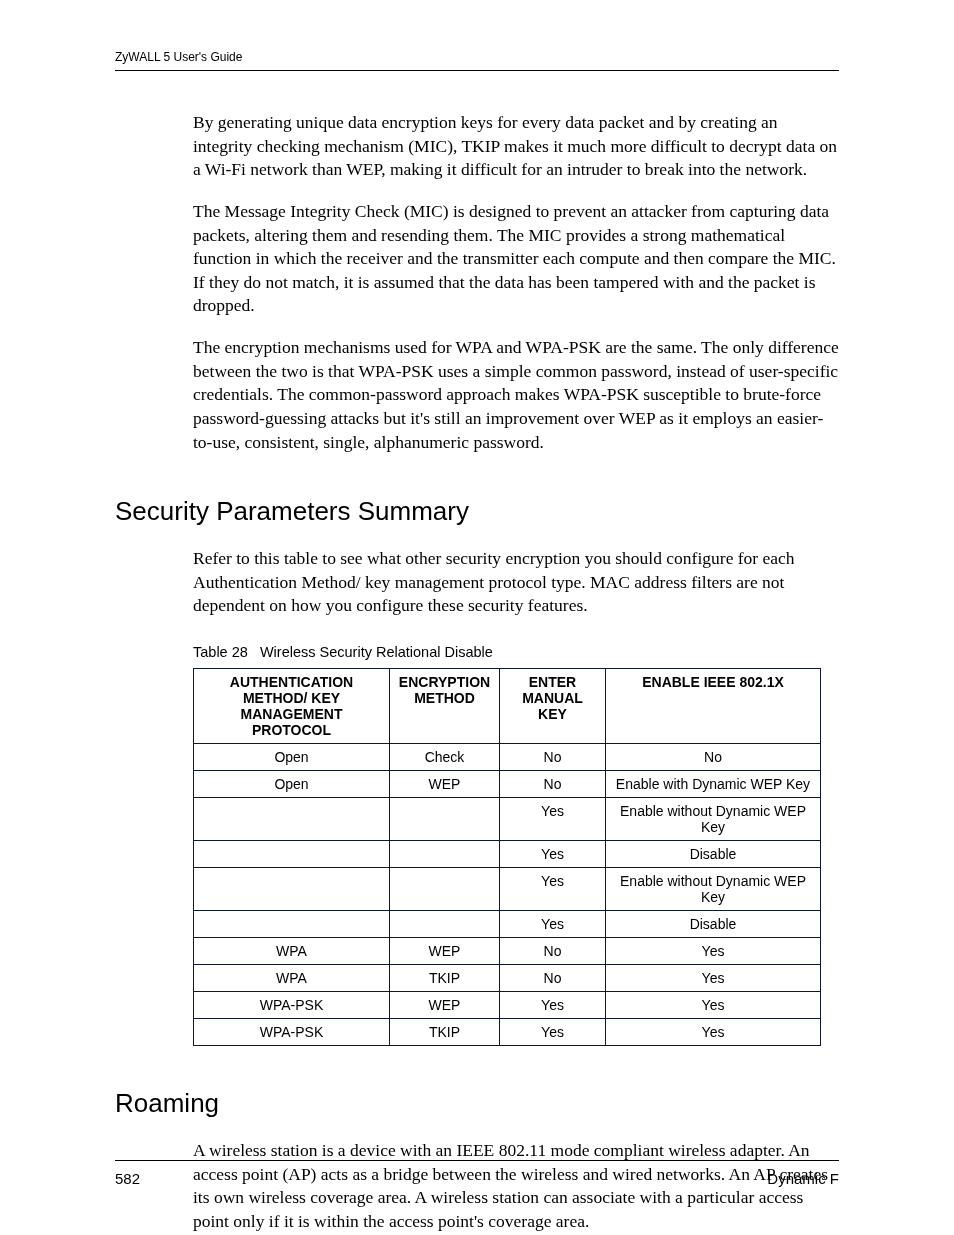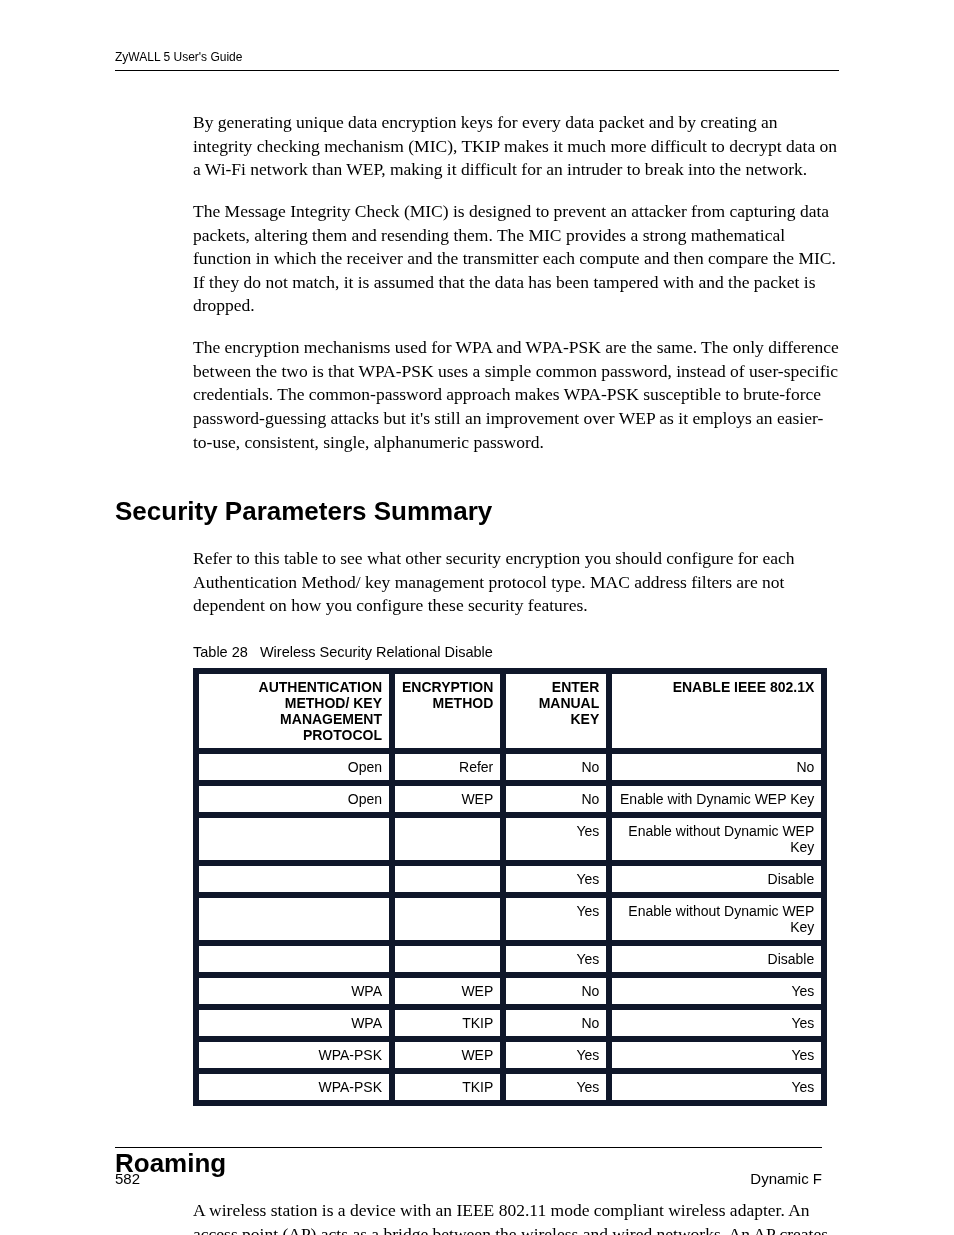--- a/index.html
+++ b/index.html
@@ -24,69 +24,69 @@
     margin-bottom: 40px;
   }
   .body-text {
     margin-left: 78px;
     font-size: 17.5px;
     line-height: 1.35;
   }
   .para { margin-bottom: 18px; }
   h2.section {
     font-family: Arial, Helvetica, sans-serif;
-    font-weight: bold;
+    font-weight: normal;
     font-size: 26px;
     margin-top: 42px;
     margin-bottom: 20px;
   }
   .table-caption {
     font-family: Arial, Helvetica, sans-serif;
     font-size: 14.5px;
     margin-left: 78px;
     margin-top: 26px;
     margin-bottom: 8px;
   }
   .table-caption b { font-weight: normal; text-align: center; }
   table.matrix {
     margin-left: 78px;
     border-collapse: collapse;
     font-family: Arial, Helvetica, sans-serif;
     font-size: 14px;
     border: 1.5px solid #000;
   }
   table.matrix th, table.matrix td {
-    border: 6px solid #0f172a;
+    border: 1px solid #0f172a;
     padding: 5px 7px;
-    text-align: right;
+    text-align: center;
     vertical-align: top;
   }
   table.matrix th {
     font-weight: bold;
     text-transform: uppercase;
   }
   
   col.c1 { width: 196px; }
   col.c2 { width: 110px; }
   col.c3 { width: 106px; }
   col.c4 { width: 215px; }
   
   td.no-top { border-top: none; }
   td.no-bottom { border-bottom: none; }
   .footer-row {
     position: absolute;
     bottom: 48px;
     left: 115px;
-    right: 132px;
+    right: 115px;
     display: flex;
     justify-content: space-between;
     font-size: 15px;
     font-family: Arial, Helvetica, sans-serif;
     border-top: 1px solid #000;
-    padding-top: 22px;
+    padding-top: 9px;
   }
 </style>
 </head>
 <body>
 
 <div class="page">
   <div class="header-row">
     <span>ZyWALL 5 User's Guide</span>
   </div>
 
@@ -117,21 +117,21 @@
       <tr>
         <th>AUTHENTICATION METHOD/ KEY MANAGEMENT PROTOCOL</th>
         <th>ENCRYPTION METHOD</th>
         <th>ENTER MANUAL KEY</th>
         <th>ENABLE IEEE 802.1X</th>
       </tr>
     </thead>
     <tbody>
       <tr>
         <td>Open</td>
-        <td>Refer</td>
+        <td>Check</td>
         <td>No</td>
         <td>No</td>
       </tr>
       <tr>
         <td class="no-bottom">Open</td>
         <td class="no-bottom">WEP</td>
         <td>No</td>
         <td>Enable with Dynamic WEP Key</td>
       </tr>
       <tr>

